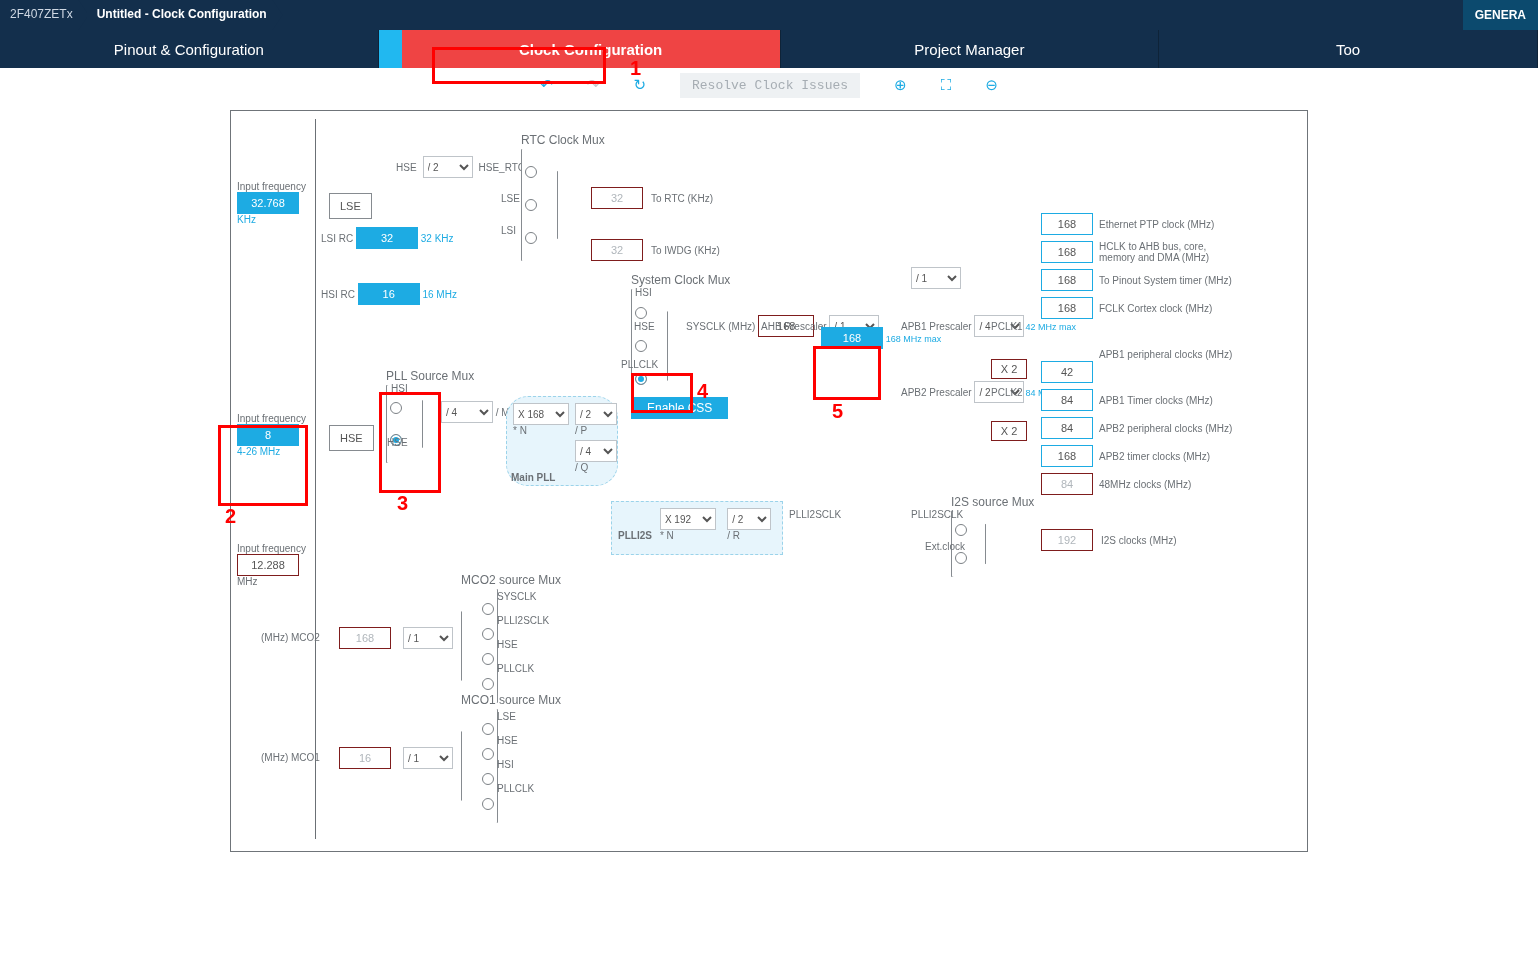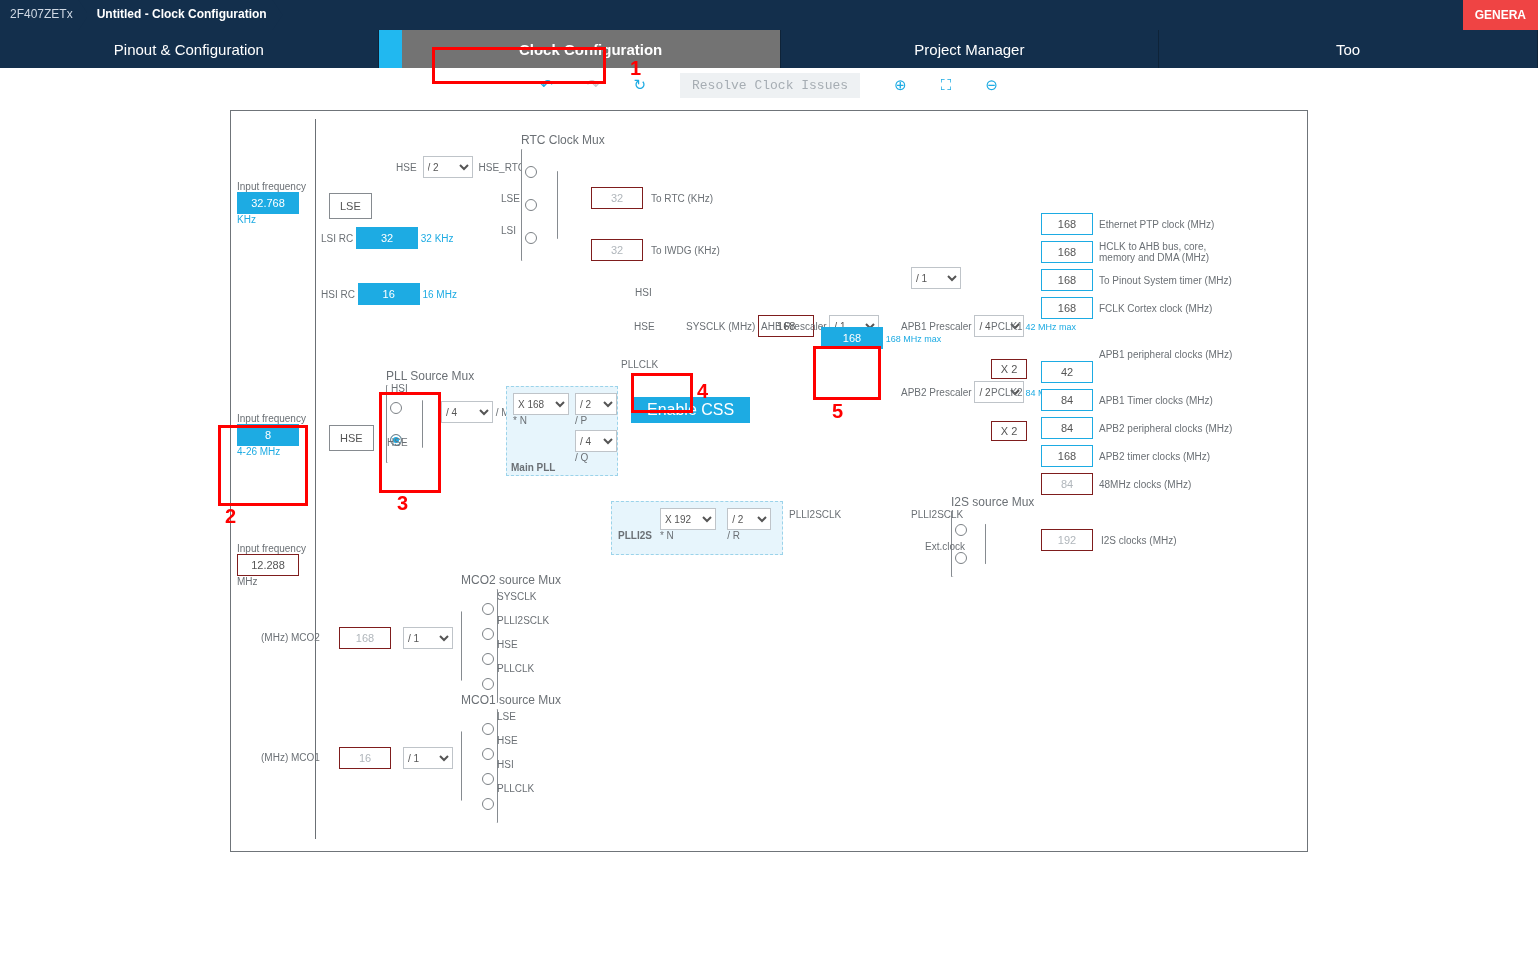--- a/index.html
+++ b/index.html
@@ -24,21 +24,21 @@
     padding: 7px 16px 7px 10px;
     background: #132f4c;
     position: relative;
     clip-path: polygon(0 0, calc(100% - 10px) 0, 100% 50%, calc(100% - 10px) 100%, 0 100%);
     margin-right: -2px;
   }
   .crumb.first { color:#cfd8e3; }
   .crumb.emph { font-weight: bold; }
   .crumb-spacer { flex:1; }
   .generate-btn {
-    background: #ef4444;
+    background: #0c4a6e;
     color:#fff;
     font-weight:bold;
     padding:0 12px;
     display:flex;align-items:center;
     cursor:pointer;
   }
 
   
   .tab-bar {
     display:flex;
@@ -50,21 +50,21 @@
     display:flex;
     align-items:center;
     justify-content:center;
     background:#132f4c;
     color:#fff;
     font-size:15px;
     cursor:pointer;
     border-right:1px solid #0e2338;
   }
   .tab.active {
-    background:#737373;
+    background:#ef4444;
     color:#fff;
     font-weight:bold;
     margin-left:23px;
   }
 
   
   .toolbar {
     height:34px;
     display:flex;
     align-items:center;
@@ -141,21 +141,21 @@
     clip-path: polygon(0 20%, 100% 0, 100% 100%, 0 80%);
   }
 
   .pll-box {
     border:1px dashed #9bd3ea;
     background:#e7f5fc;
     position:absolute;
   }
 
   .enable-css {
-    background:#1dabe3; color:#fff; font-size:16px;
+    background:#1dabe3; color:#fff; font-size:12px;
     padding:4px 16px; border:none;
   }
 
   .redbox {
     position:absolute;
     border:3px solid #ff0000;
     pointer-events:none;
   }
   .redmark {
     position:absolute;
@@ -277,21 +277,21 @@
   <div class="node lbl" style="left:160px; top:272px;">HSI</div>
   <div class="node lbl" style="left:156px; top:326px;">HSE</div>
 
   <div class="node" style="left:210px; top:290px;">
     <select class="sel" style="width:52px;">
       <option>/ 4</option>
     </select>
     <div class="lbl">/ M</div>
   </div>
 
-  <div class="pll-box" style="left:275px; top:275px; width:110px; height:88px;">
+  <div class="pll-box" style="left:275px; top:285px; width:110px; height:88px;border-radius:22px;">
     <div style="padding:6px; display:flex; gap:6px;">
       <div>
         <select class="sel" style="width:56px;"><option>X 168</option></select>
         <div class="lbl">* N</div>
       </div>
       <div>
         <select class="sel" style="width:42px;"><option>/ 2</option></select>
         <div class="lbl">/ P</div>
         <select class="sel" style="width:42px; margin-top:4px;"><option>/ 4</option></select>
         <div class="lbl">/ Q</div>
@@ -308,20 +308,28 @@
         <div class="lbl">* N</div>
       </div>
       <div>
         <select class="sel" style="width:44px;"><option>/ 2</option></select>
         <div class="lbl">/ R</div>
       </div>
     </div>
   </div>
   <div class="node lbl" style="left:558px; top:398px;">PLLI2SCLK</div>
 
+  <div class="node" style="left:400px; top:162px;">
+    <div class="mux-title">System Clock Mux</div>
+    <div class="mux trap-right" style="width:30px; height:100px; padding:6px 2px 6px 3px; display:flex; flex-direction:column; justify-content:space-around;">
+      <span class="radio"></span>
+      <span class="radio"></span>
+      <span class="radio on"></span>
+    </div>
+  </div>
   <div class="node lbl" style="left:404px; top:176px;">HSI</div>
   <div class="node lbl" style="left:403px; top:210px;">HSE</div>
   <div class="node lbl" style="left:390px; top:248px;">PLLCLK</div>
 
   <button class="node enable-css" style="left:400px; top:286px;">Enable CSS</button>
 
   <div class="node" style="left:455px; top:204px;">
     <div class="lbl">SYSCLK (MHz)</div>
     <div class="val" style="width:54px;">168</div>
   </div>

